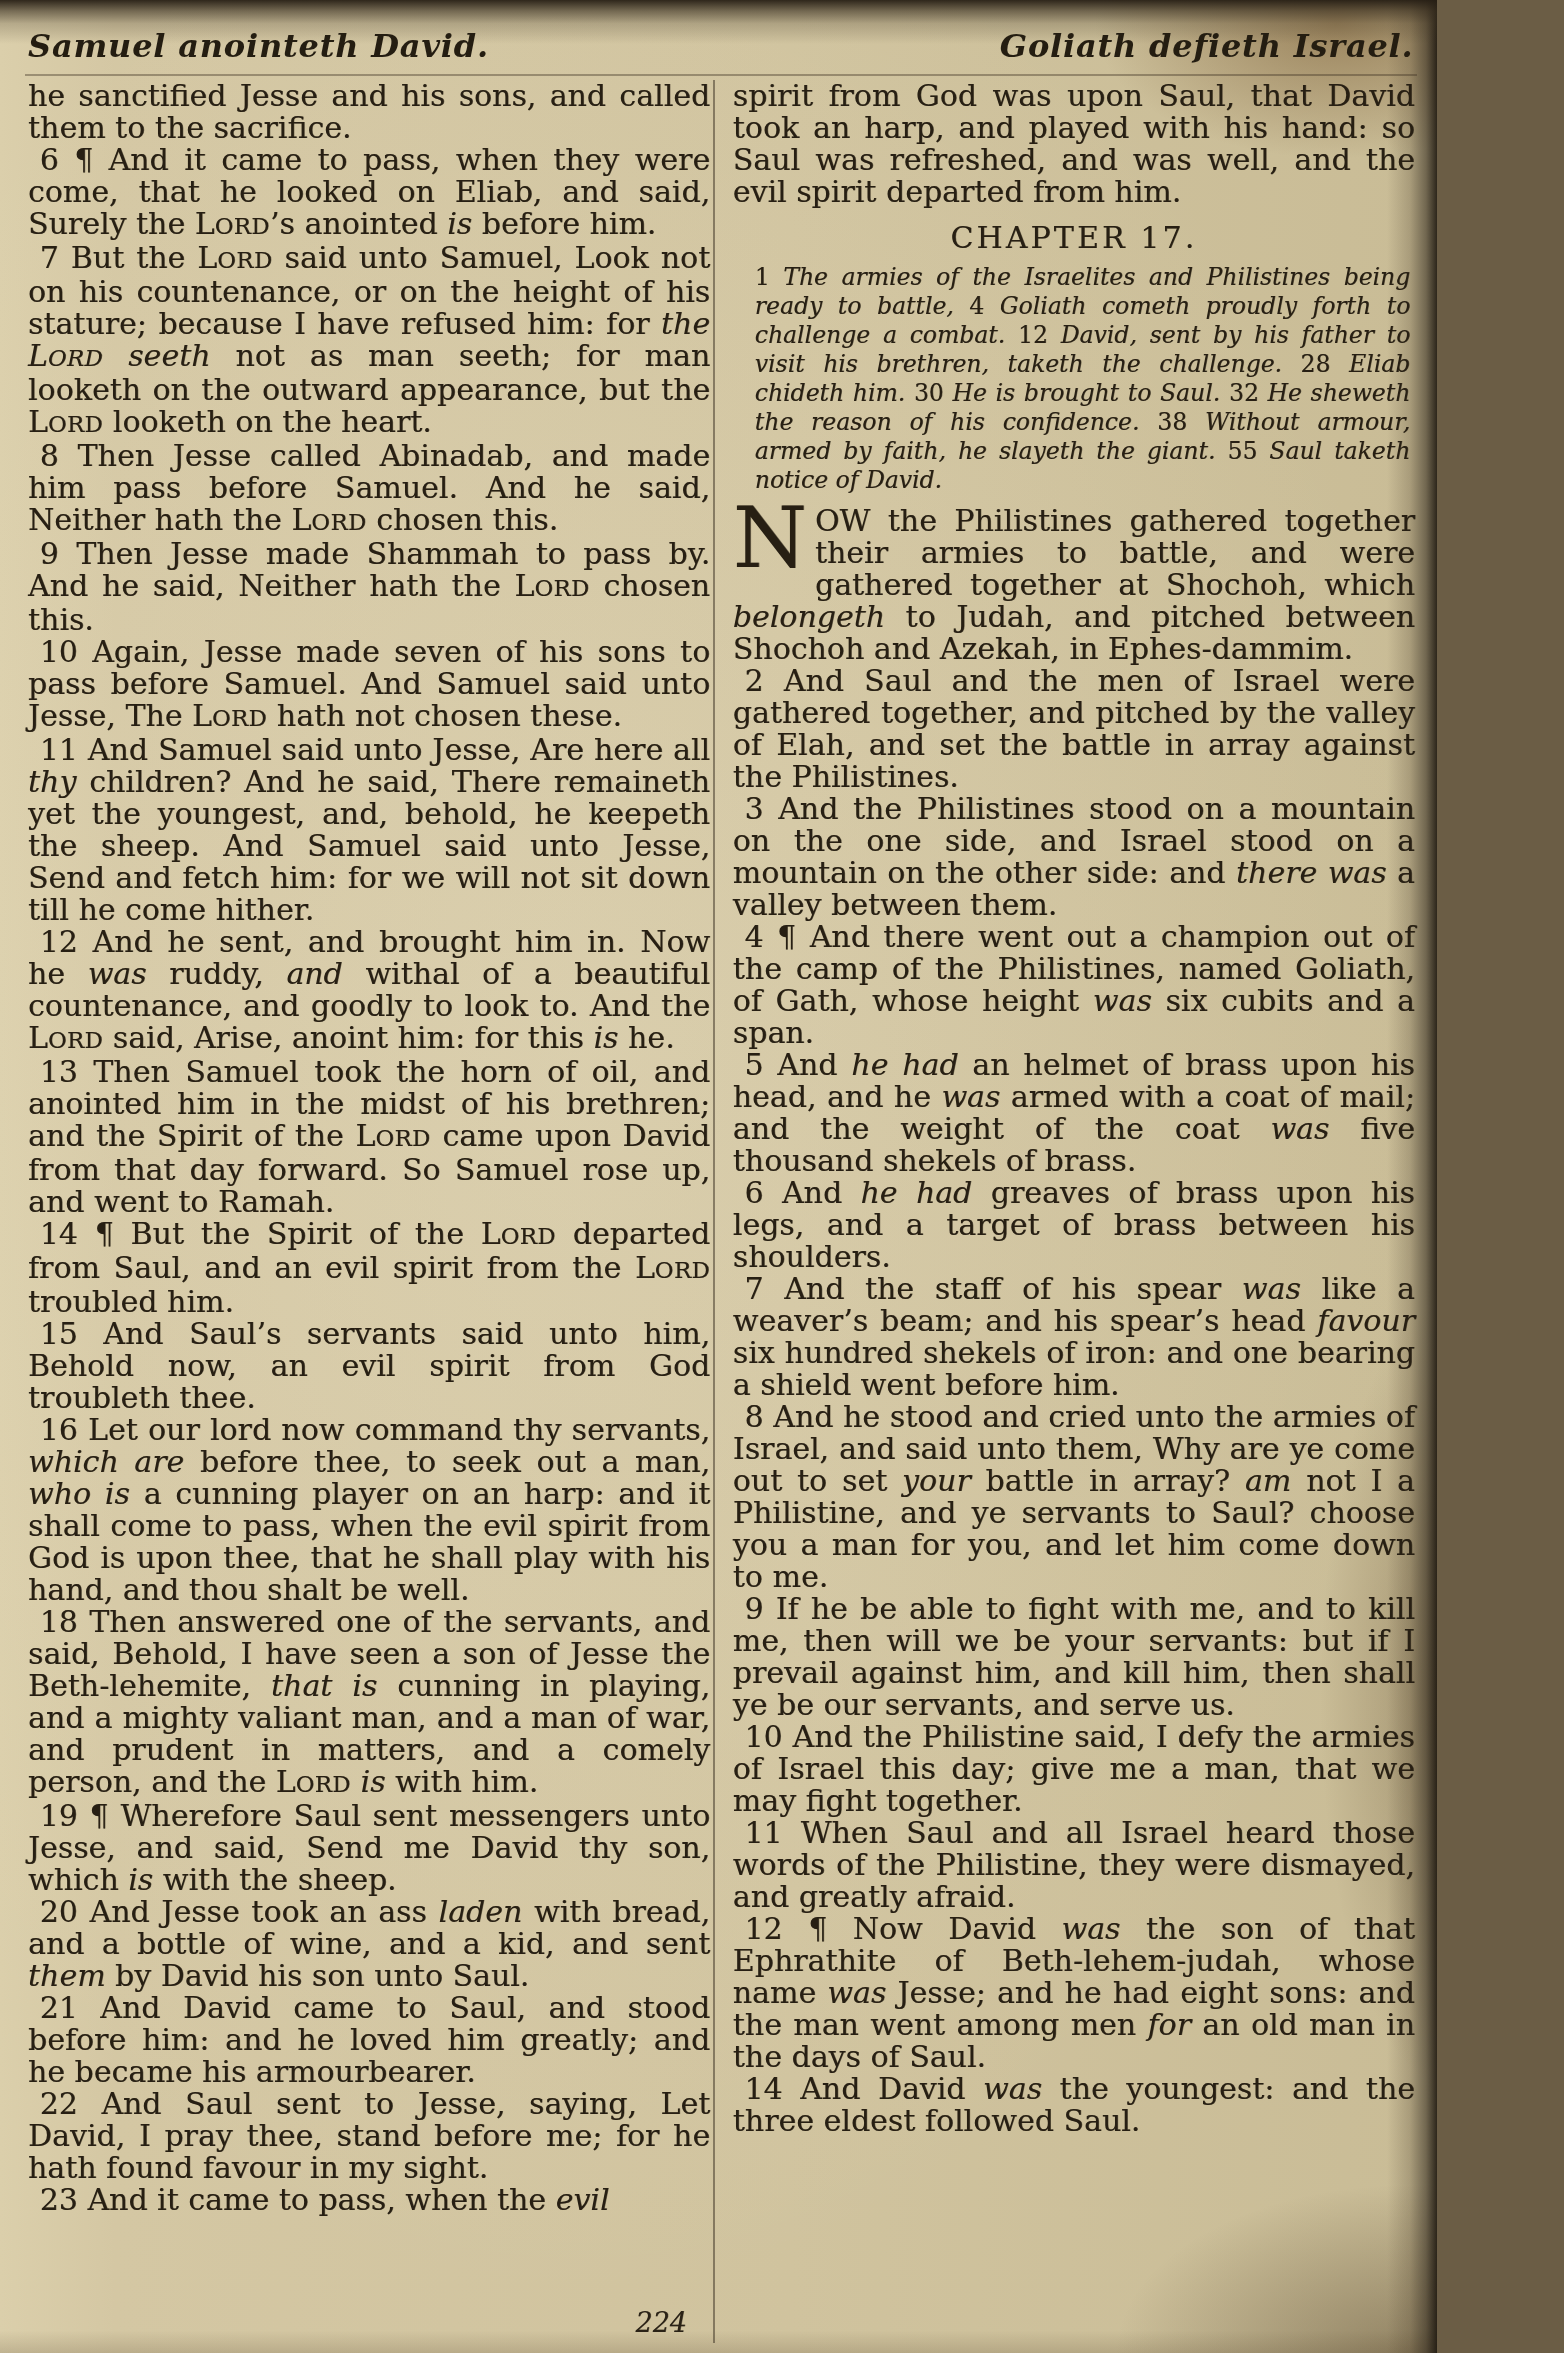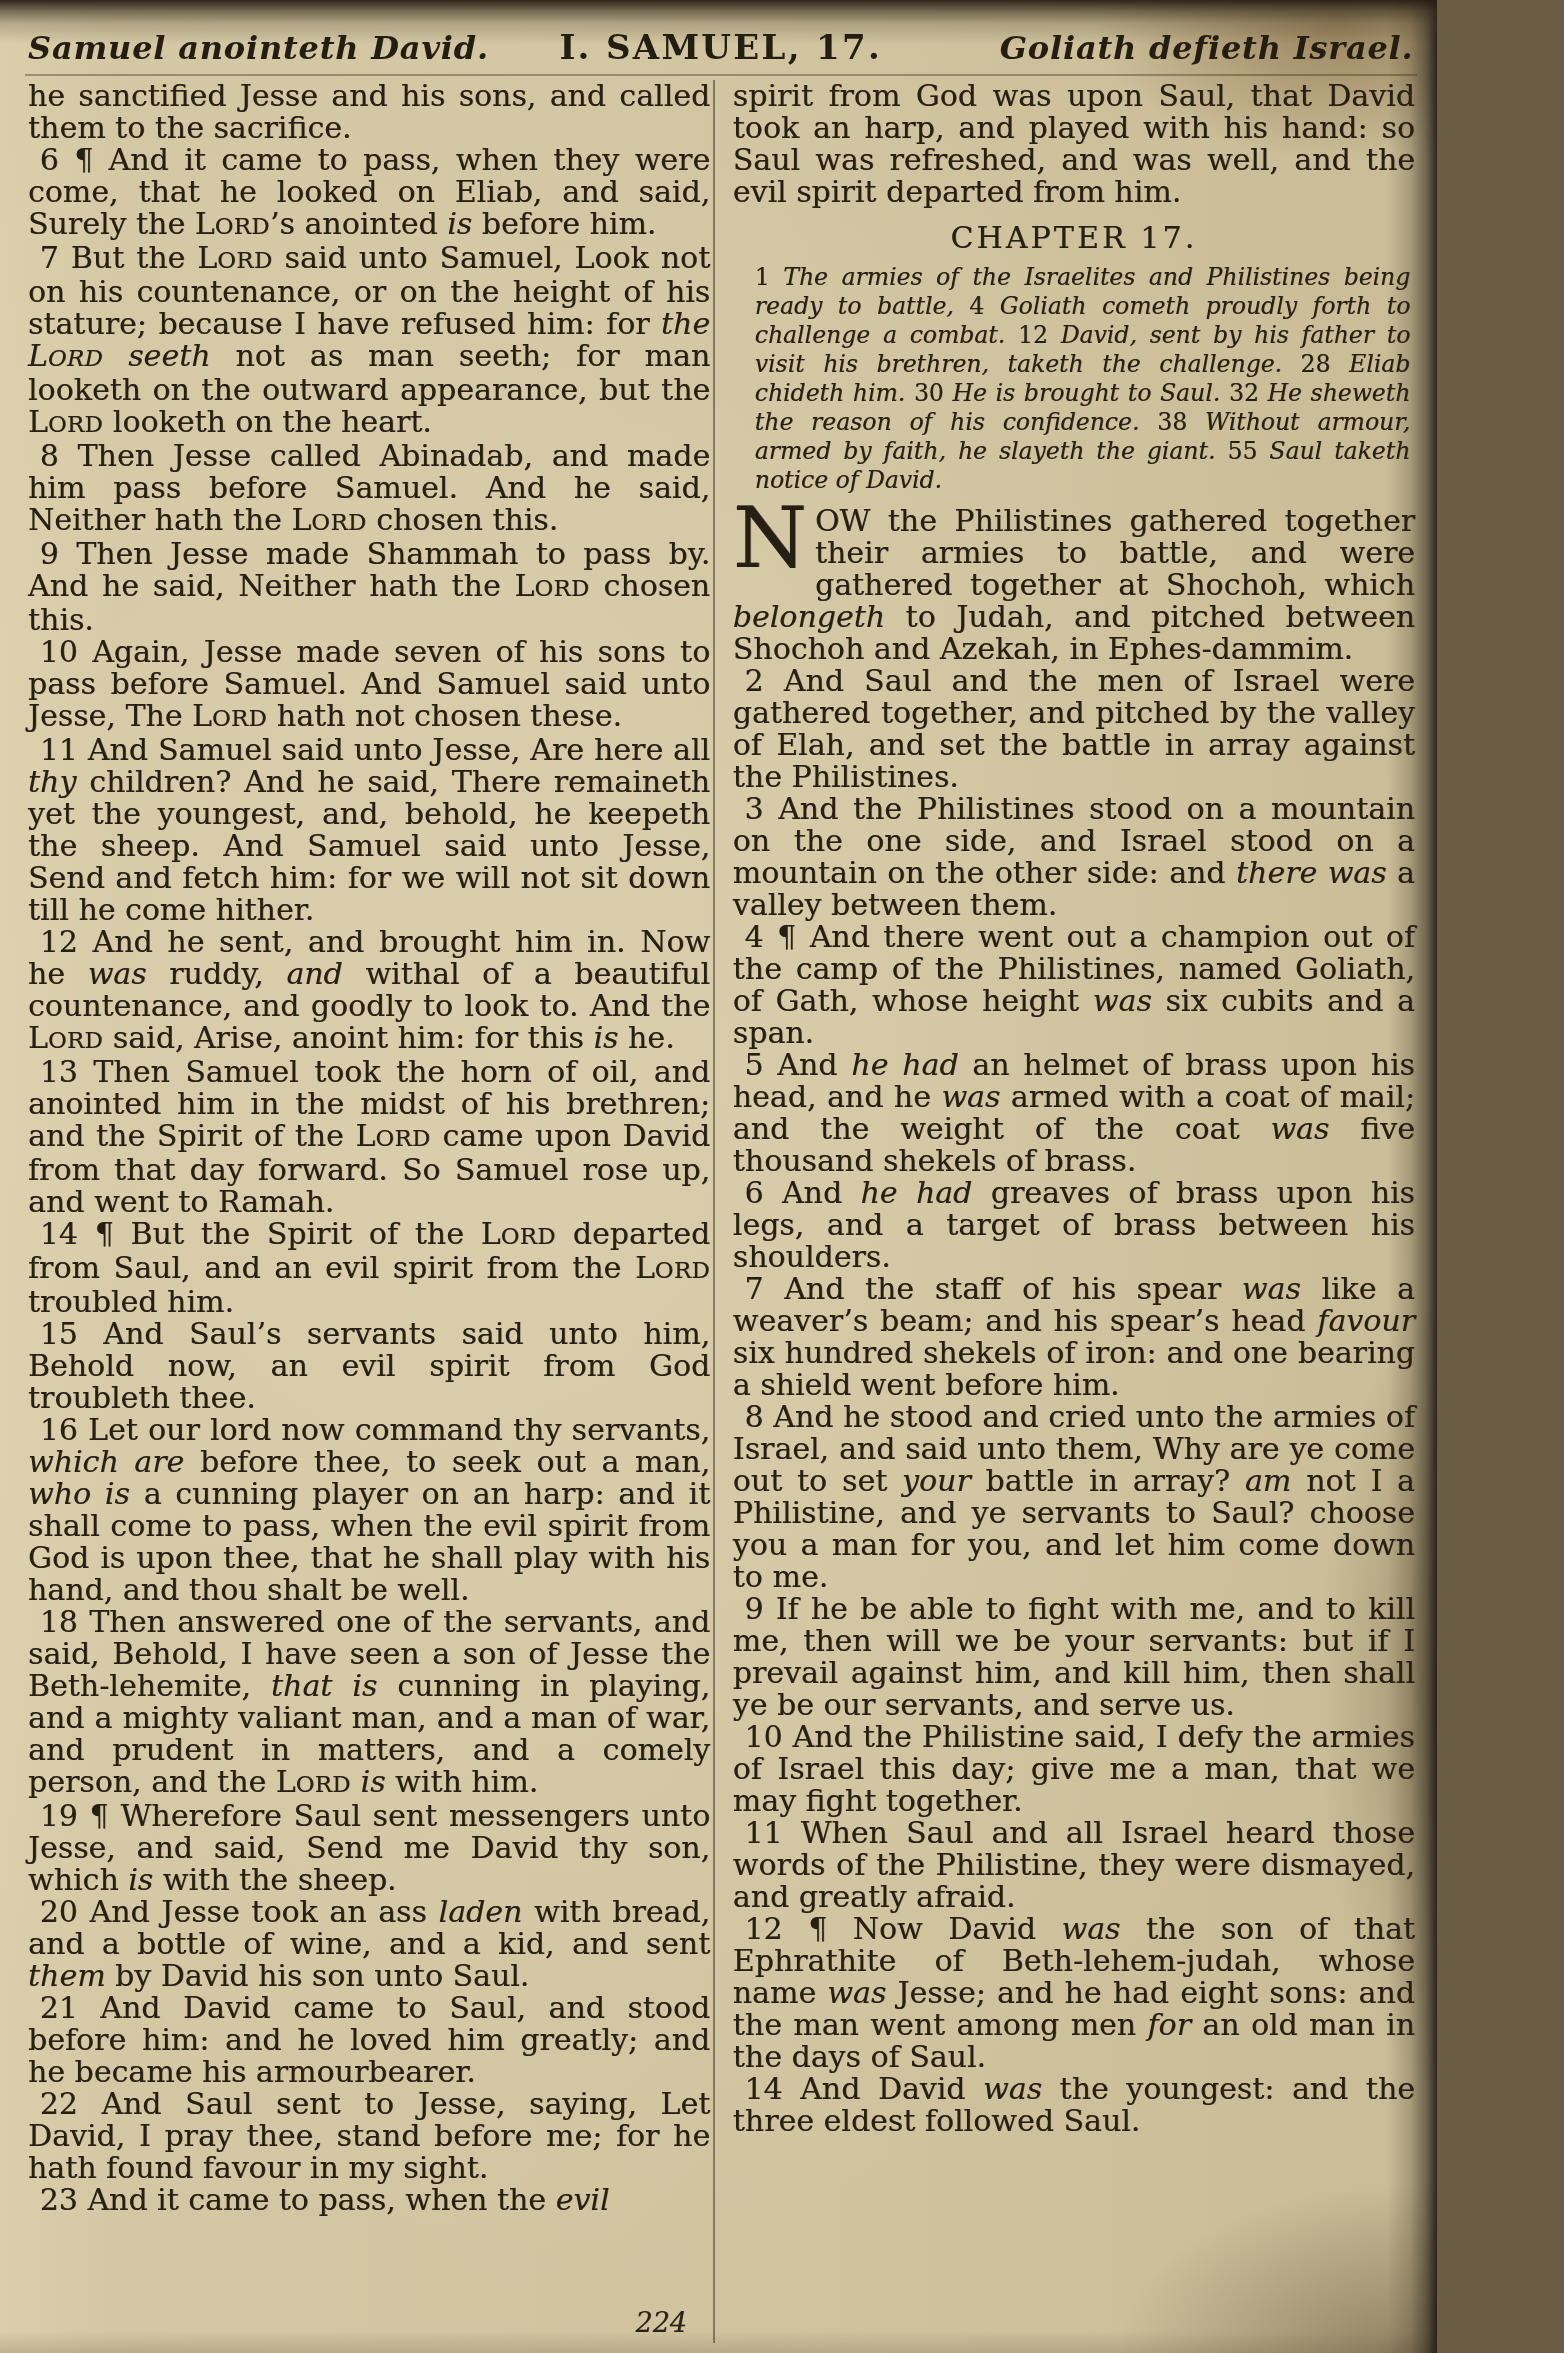--- a/index.html
+++ b/index.html
@@ -72,21 +72,20 @@
     text-shadow: 0.5px 0.2px 0 rgba(39,31,19,.5);
     font-style: italic;
   }
 </style>
 </head>
 <body>
 
 <div id="page">
   <div class="header">
     <div class="rh rh-left">Samuel anointeth David.</div>
-    <div class="rh rh-center">I. SAMUEL, 17.</div>
     <div class="rh rh-right">Goliath defieth Israel.</div>
   </div>
   <div class="header-rule"></div>
 
   <div class="columns">
     <div class="col col-left" id="col-left">
         <p class="verse cont">he sanctified Jesse and his sons, and called them to the sacrifice.</p>
         <p class="verse">6 ¶ And it came to pass, when they were come, that he looked on Eliab, and said, Surely the <span class="lord">L<span class="sc">ORD</span></span>’s anointed <i>is</i> before him.</p>
         <p class="verse">7 But the <span class="lord">L<span class="sc">ORD</span></span> said unto Samuel, Look not on his countenance, or on the height of his stature; because I have refused him: for <i>the <span class="lord">L<span class="sc">ORD</span></span> seeth</i> not as man seeth; for man looketh on the outward appearance, but the <span class="lord">L<span class="sc">ORD</span></span> looketh on the heart.</p>
         <p class="verse">8 Then Jesse called Abinadab, and made him pass before Samuel. And he said, Neither hath the <span class="lord">L<span class="sc">ORD</span></span> chosen this.</p>

